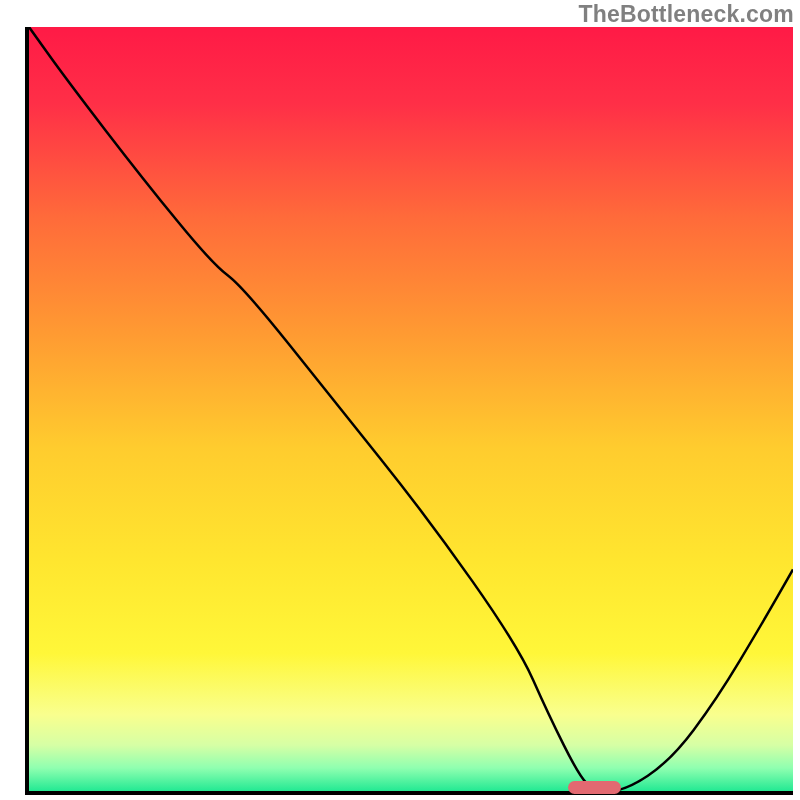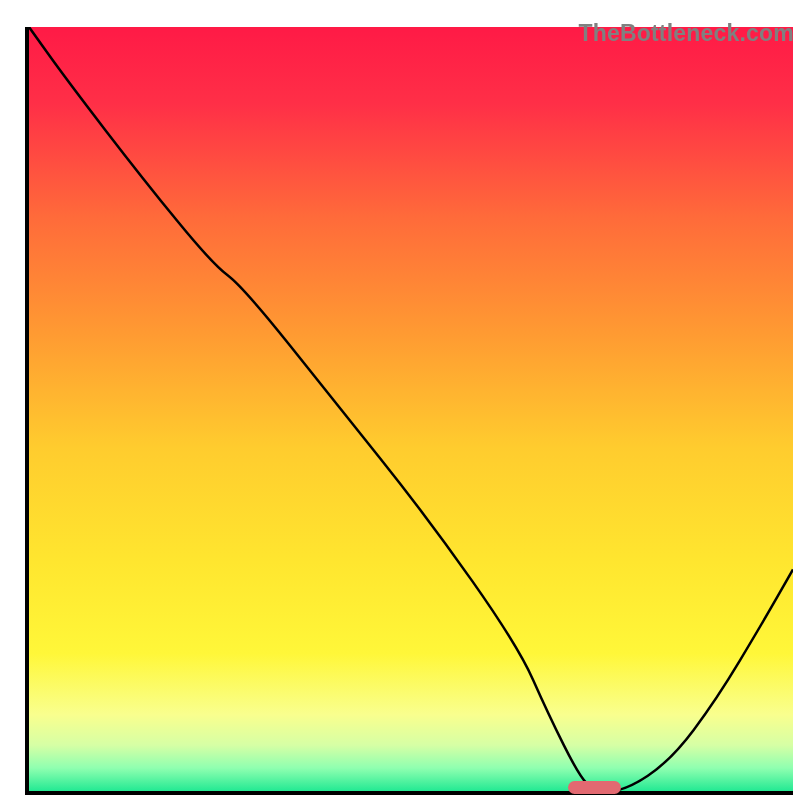--- a/index.html
+++ b/index.html
@@ -18,21 +18,20 @@
   .watermark {
     position: absolute;
     top: 1px;
     right: 6px;
     font-family: Arial, Helvetica, sans-serif;
     font-size: 23px;
     font-weight: bold;
     color: #808080;
     letter-spacing: 0.2px;
     z-index: 10;
-    margin-top: 19px;
   }
   .chart-box {
     position: absolute;
     left: 25px;
     top: 27px;
     width: 764px;
     height: 764px;
     border-left: 4px solid #000;
     border-bottom: 4px solid #000;
     box-sizing: content-box;

